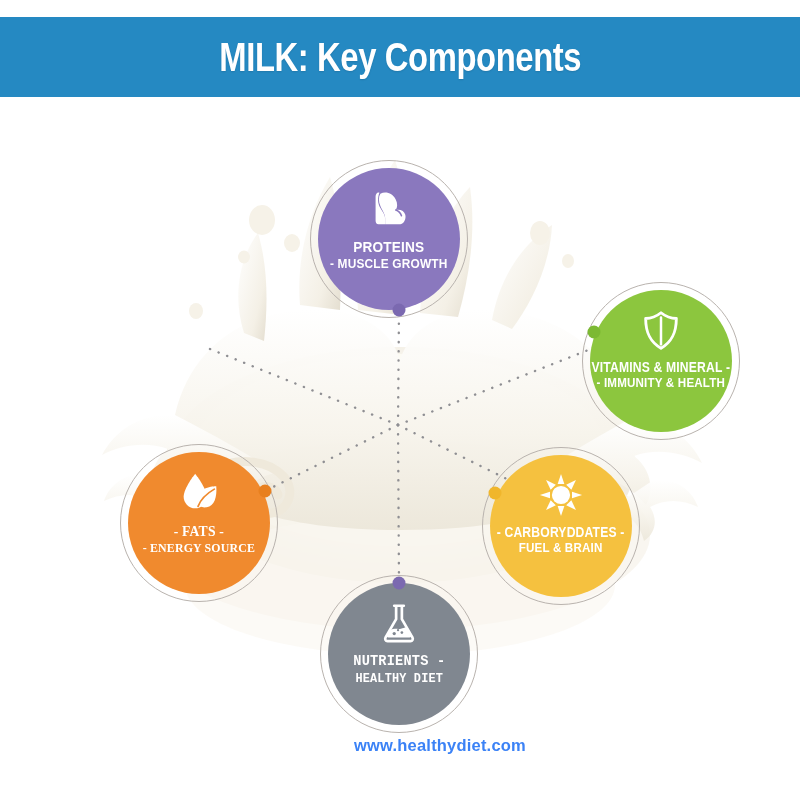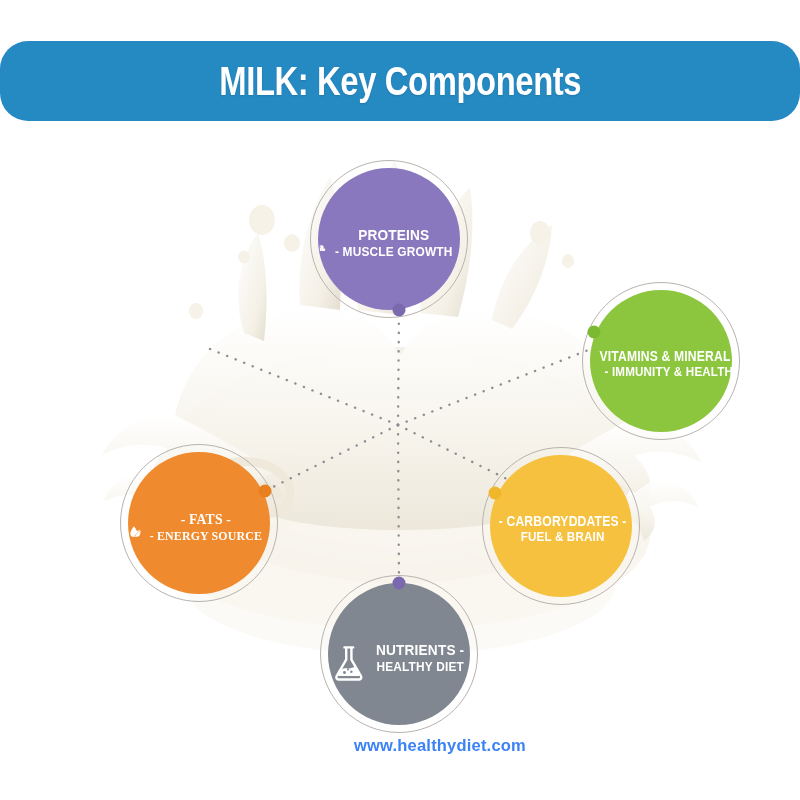--- a/index.html
+++ b/index.html
@@ -7,23 +7,23 @@
   body{
     width:800px;height:800px;overflow:hidden;
     background:#ffffff;
     font-family:"Liberation Sans", sans-serif;
     position:relative;
   }
   #stage{position:absolute;left:0;top:0;width:800px;height:800px;}
 
   
   .header-bar{
-    position:absolute;left:0;top:41px;width:800px;height:80px;
+    position:absolute;left:0;top:17px;width:800px;height:80px;
     background:#2589c2;
-    display:flex;align-items:center;justify-content:center;border-radius:28px;
+    display:flex;align-items:center;justify-content:center;
   }
   .header-title{
     color:#ffffff;
     font-size:41px;
     font-weight:bold;
     letter-spacing:-0.5px;
     transform:scaleX(0.80);
     transform-origin:center center;
     white-space:nowrap;
     text-shadow:0 1px 2px rgba(0,0,0,0.12);
@@ -34,21 +34,21 @@
 
   
   .connector-layer{position:absolute;left:0;top:0;width:800px;height:800px;}
 
   
   .node{
     position:absolute;
     width:142px;height:142px;
     border-radius:50%;
     box-sizing:border-box;
-    display:flex;
+    display:flex;flex-direction:column;
     align-items:center;justify-content:flex-start;
     color:#ffffff;
     text-align:center;
   }
   .node-ring{
     position:absolute;
     width:158px;height:158px;
     border-radius:50%;
     border:1.4px solid #b9b3ae;
     box-sizing:border-box;
@@ -258,21 +258,21 @@
         <span class="label-2">FUEL &amp; BRAIN</span>
       </div>
     </div>
     <svg style="position:absolute;left:-5px;top:28px;width:20px;height:20px;" viewBox="0 0 20 20">
       <circle cx="10" cy="10" r="6.5" fill="#f0b62c"></circle>
     </svg>
   </div>
 
   <div style="position:absolute;left:328px;top:583px;width:142px;height:142px;">
     <div class="node-ring" style="left:-8px;top:-8px;"></div>
-    <div class="node" style="left:0;top:0;background:#808790;">
+    <div class="node" style="left:0;top:0;background:#808790;font-family:Liberation Mono, monospace;">
       <svg class="node-icon" viewBox="0 0 48 48">
         <path d="M19 6 L29 6 M21 6 L21 20 L10 39 C9 41 10 43 12 43 L36 43
                  C38 43 39 41 38 39 L27 20 L27 6" fill="none" stroke="#ffffff" stroke-width="2.8" stroke-linejoin="round" stroke-linecap="round"></path>
         <path d="M15.5 31 C19 29 23 31 26 30 C29 29 31 28 33 29 L36.5 36
                  C37.3 37.5 36.5 39 35 39 L13 39 C11.5 39 10.7 37.5 11.5 36 Z" fill="#ffffff"></path>
         <circle cx="19" cy="35" r="1.7" fill="#808790"></circle>
         <circle cx="27" cy="34" r="1.4" fill="#808790"></circle>
         <circle cx="23" cy="31.5" r="1.2" fill="#808790"></circle>
       </svg>
       <div class="node-label">

